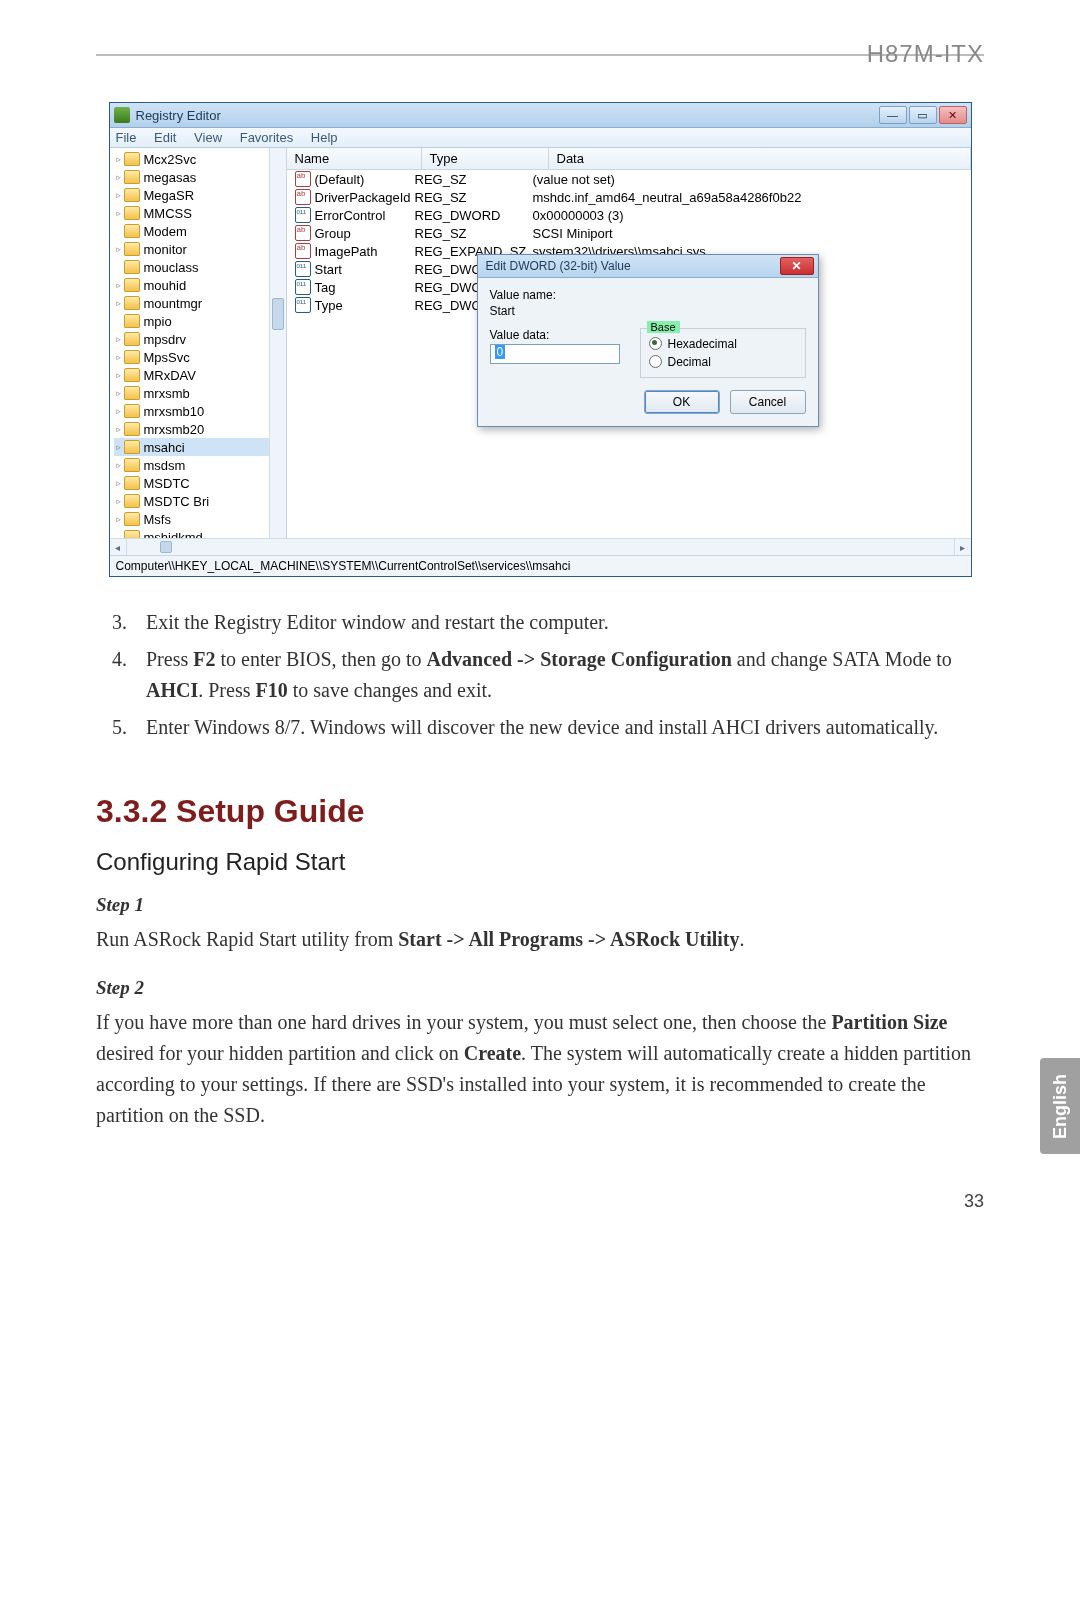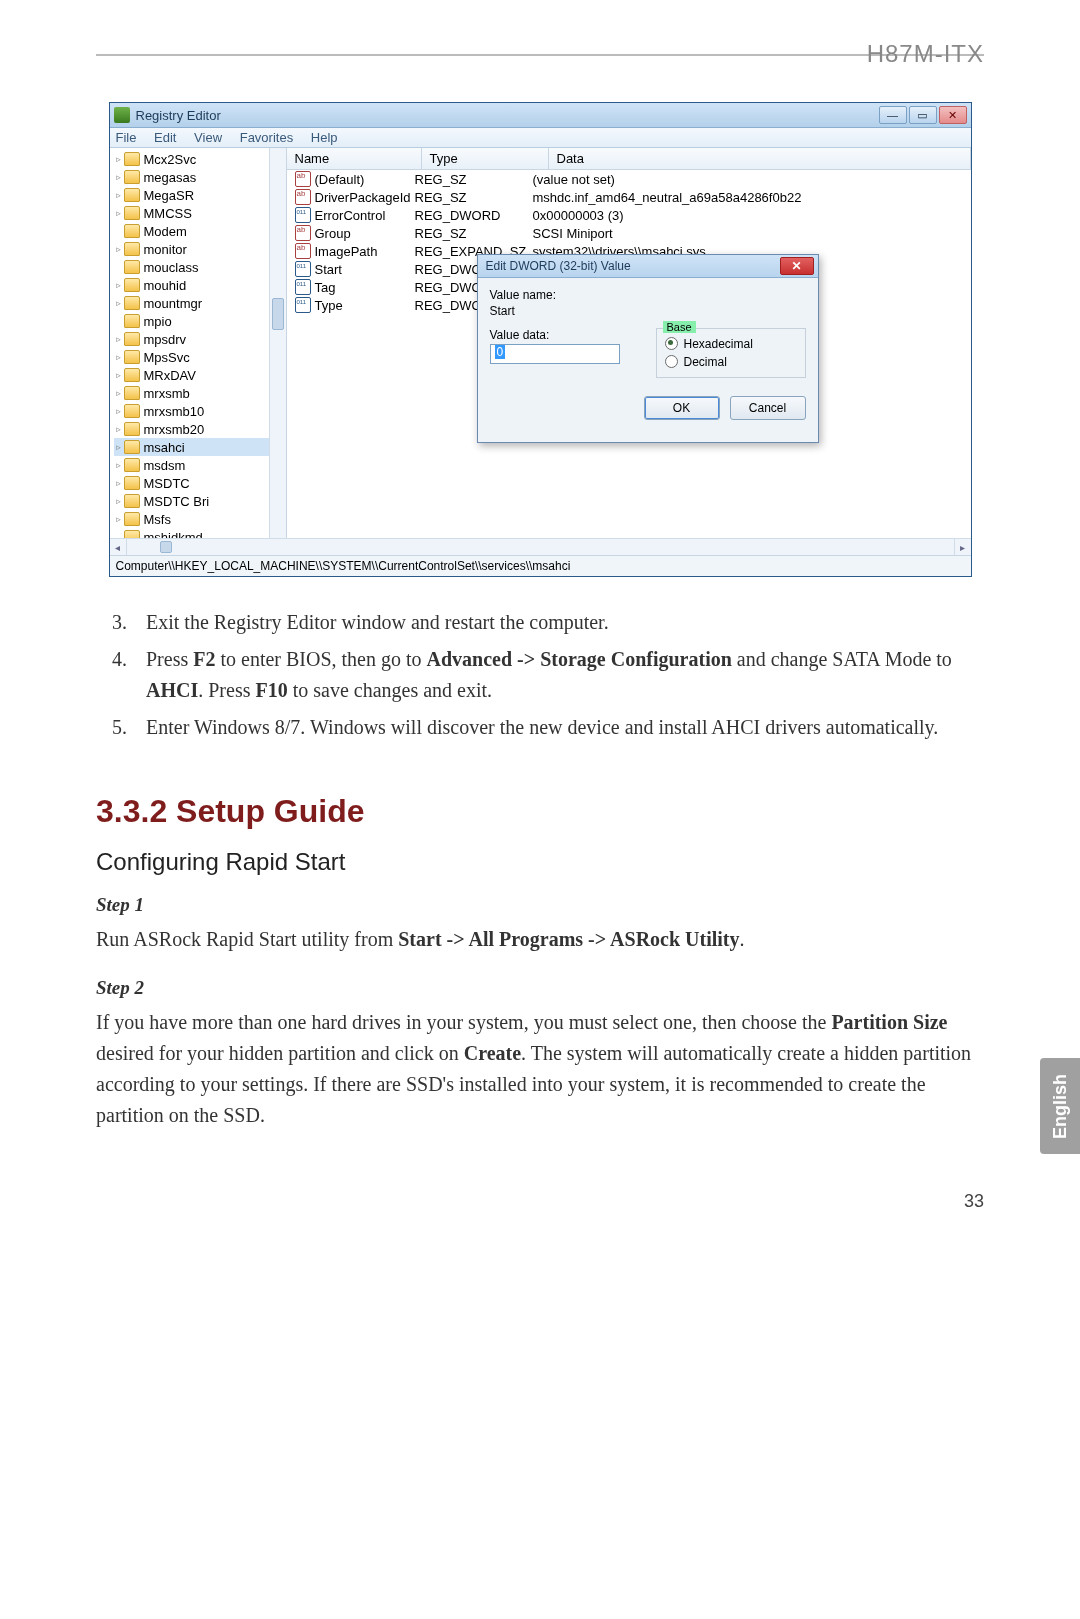--- a/index.html
+++ b/index.html
@@ -225,31 +225,31 @@
     width: 32px; height: 16px;
     background: linear-gradient(#e26060,#c83030);
     border: 1px solid #a02020;
     border-radius: 2px;
     color: #fff;
     display:flex; align-items:center; justify-content:center;
     font-size: 12px;
     font-weight: bold;
   }
   .dlg-body {
-    padding: 10px 12px 22px 12px;
+    padding: 10px 12px 12px 12px;
     font-size: 12px;
     color: #000;
   }
   .dlg-label { margin-bottom: 2px; }
   .dlg-readonly {
     margin-bottom: 10px;
   }
   .dlg-row {
     display: flex;
-    gap: 36px;
+    gap: 20px;
   }
   .dlg-input {
     width: 130px;
     height: 20px;
     border: 1px solid #7aa0c4;
     background: #fff;
     padding: 0 4px;
     box-sizing: border-box;
   }
   .dlg-input .sel {
@@ -276,21 +276,21 @@
     border: 1px solid #6a6a6a; background:#fff;
     position: relative;
   }
   .radio .r.on::after {
     content:""; position:absolute; left:2px; top:2px;
     width:5px; height:5px; border-radius:50%;
     background:#3a6a3a;
   }
   .dlg-btns {
     display:flex; justify-content:flex-end; gap:10px;
-    margin-top: 18px;
+    margin-top: 12px;
   }
   .dlg-btn {
     width: 74px; height: 22px;
     background: linear-gradient(#f6f9fc,#e0e8f0);
     border: 1px solid #8aa4be;
     border-radius: 3px;
     font-size: 12px;
     display:flex; align-items:center; justify-content:center;
   }
   .dlg-btn.primary { box-shadow: 0 0 0 1px #4a8ad4 inset; }

